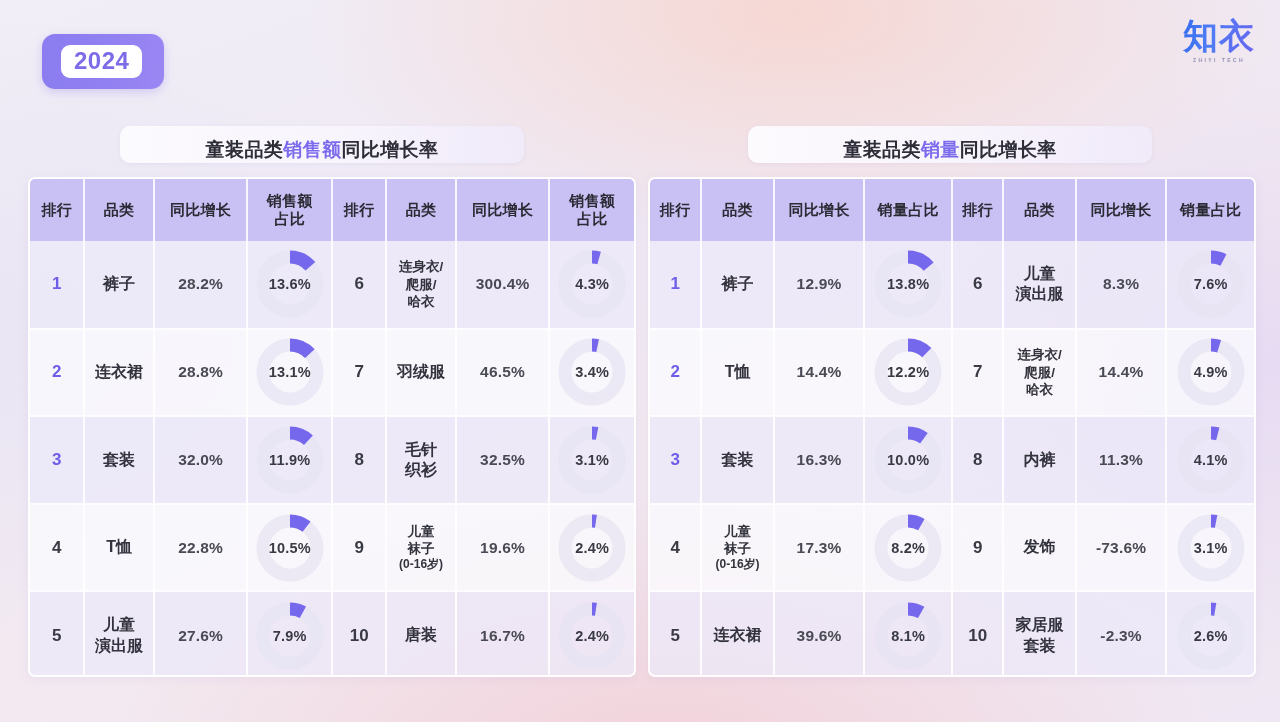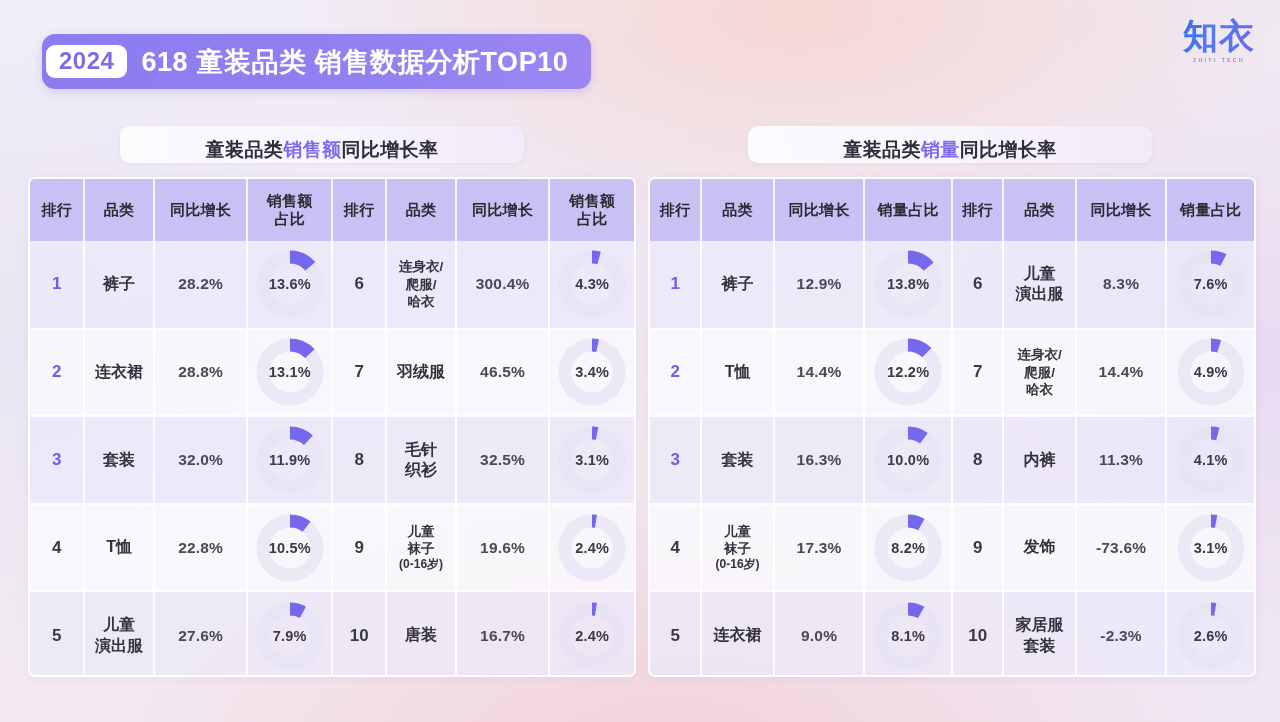--- a/index.html
+++ b/index.html
@@ -50,21 +50,21 @@
 
   
   .title-banner {
     position: absolute;
     left: 42px;
     top: 34px;
     height: 55px;
     display: flex;
     align-items: center;
     gap: 14px;
-    padding: 0 22px 0 4px;
+    padding: 0 22px 0 19px;
     border-radius: 13px;
     background: linear-gradient(96deg, #8b7cf0 0%, #8f7ff1 45%, #9b86f3 100%);
     box-shadow: 0 3px 10px rgba(125,104,224,0.26);
   }
   .title-year {
     background: #ffffff;
     color: #7d6ce8;
     font-size: 24px;
     font-weight: 700;
     letter-spacing: 0.5px;
@@ -195,21 +195,20 @@
 </head>
 <body>
 
 <div class="logo">
   <div class="logo-mark">知衣</div>
   <div class="logo-sub">ZHIYI TECH</div>
 </div>
 
 <div class="title-banner">
   <span class="title-year">2024</span>
-  <span class="title-text">618 童装品类 销售数据分析TOP10</span>
 </div>
 
 <div class="section-pill left">
   <span class="txt">
     <span>童装品类</span><span class="accent">销售额</span><span>同比增长率</span>
   </span>
 </div>
 
 <div class="section-pill right">
   <span class="txt">
@@ -545,21 +544,21 @@
               </svg>
               <div class="donut-label">3.1%</div>
             </div>
           </td>
         </tr>
         <tr>
           <td><span class="rank">5</span></td>
           <td>
             <div class="cat"><span>连衣裙</span></div>
           </td>
-          <td><span class="growth">9.0%</span></td>
+          <td><span class="growth">39.6%</span></td>
           <td>
             <div class="donut-wrap">
               <svg viewBox="0 0 74 74">
                 <circle cx="37" cy="37" r="27" fill="none" stroke="#e6e3f2" stroke-width="13" opacity="0.72"></circle>
                 <circle cx="37" cy="37" r="27" fill="none" stroke="#7668ed" stroke-width="13" stroke-dasharray="13.74 155.90" transform="rotate(-90 37 37)"></circle>
               </svg>
               <div class="donut-label">8.1%</div>
             </div>
           </td>
           <td><span class="rank">10</span></td>

